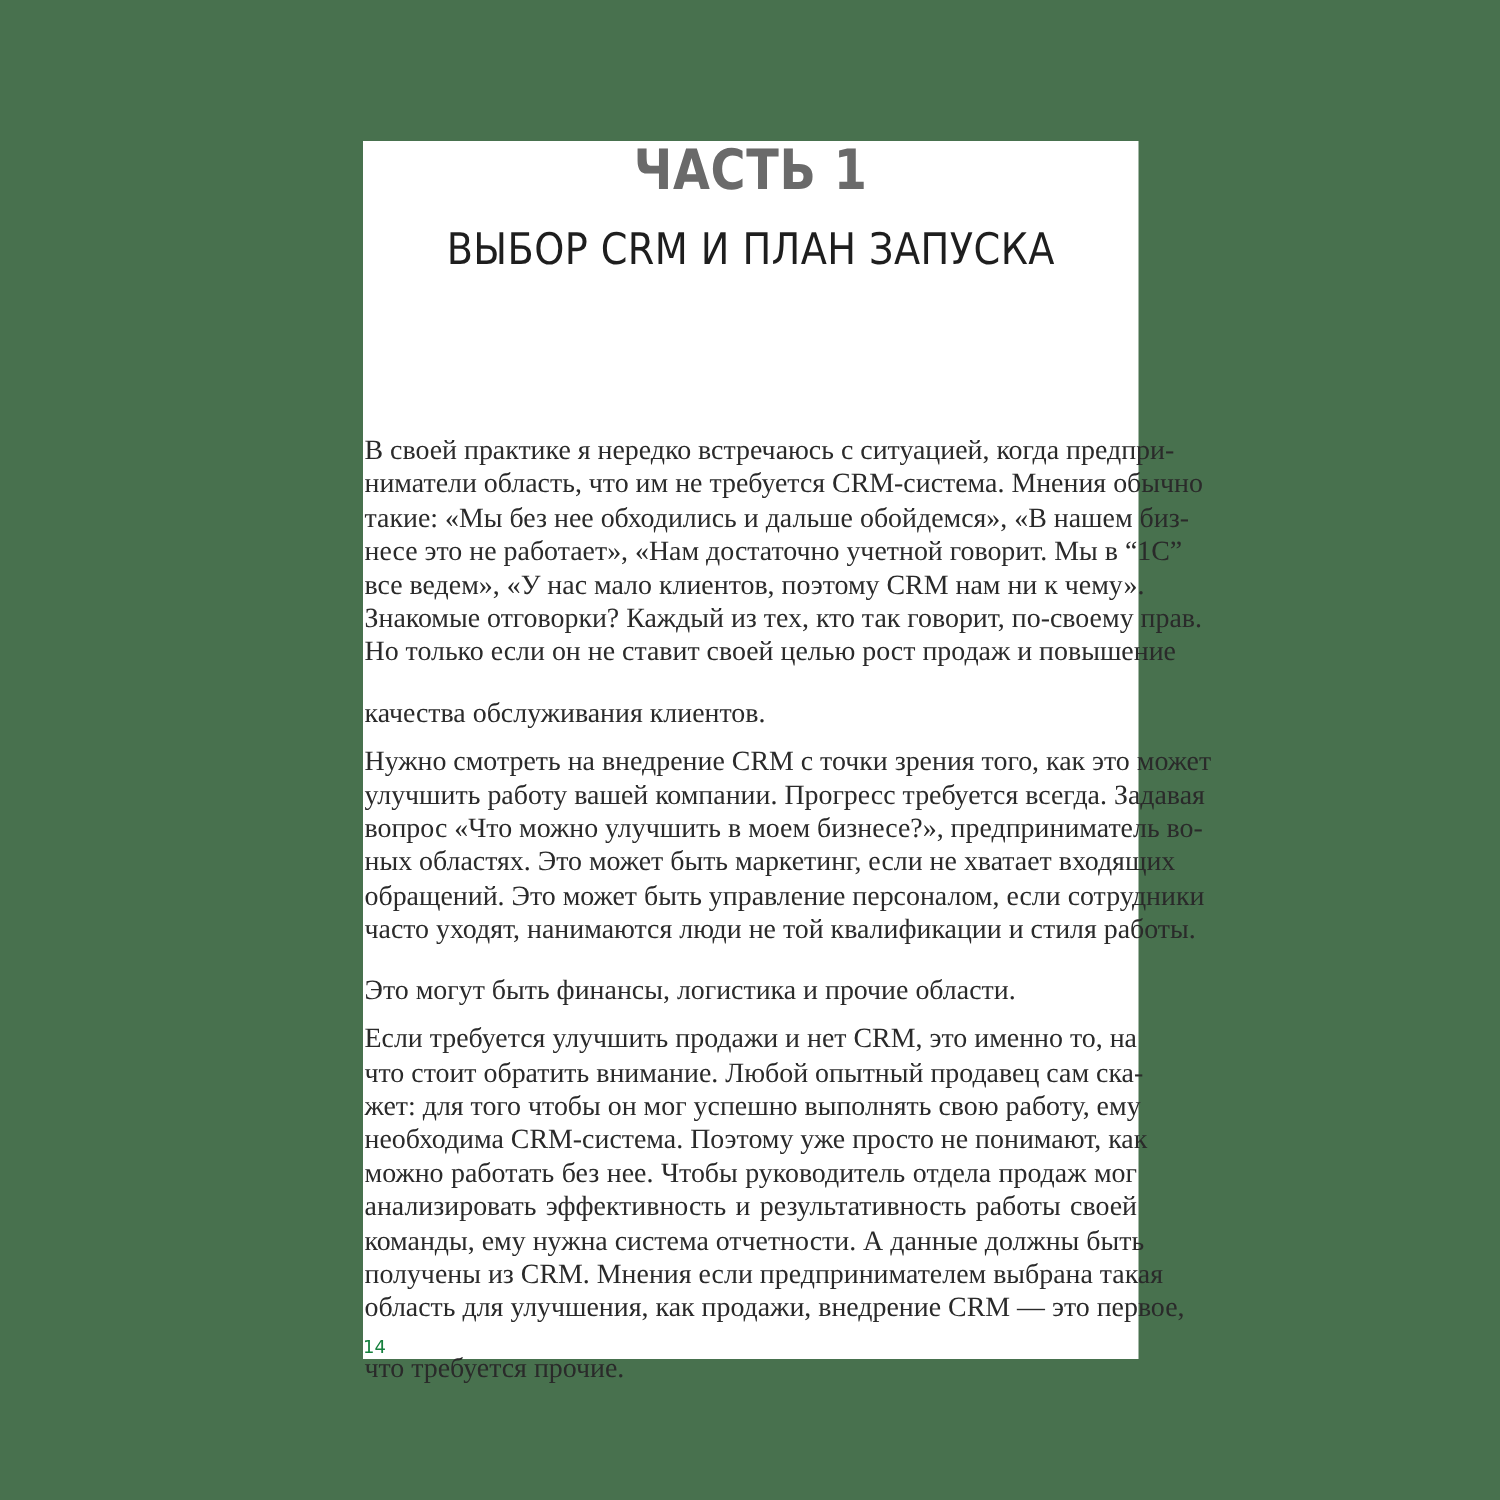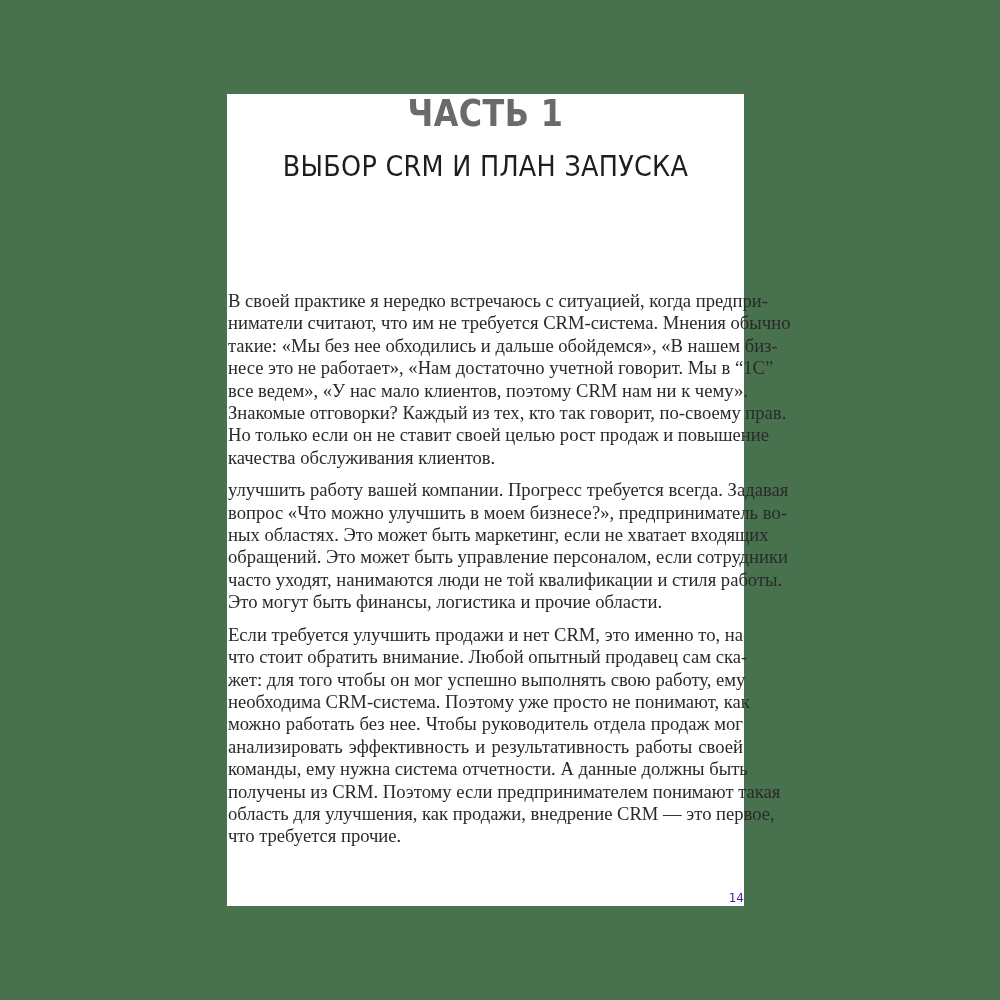--- a/index.html
+++ b/index.html
@@ -4,21 +4,21 @@
 <style>
   html, body { margin: 0; padding: 0; }
   body {
     width: 1000px; height: 1000px;
     background: #48714e;
     position: relative;
     overflow: hidden;
   }
   .page {
     position: absolute;
-    left: 227px; top: 94px;
+    left: 242px; top: 94px;
     width: 517px; height: 812px;
     background: #ffffff;
     box-sizing: border-box;
   }
   .part-title {
     position: absolute;
     left: 0; right: 0; top: 0;
     text-align: center;
     font-family: "DejaVu Sans", sans-serif;
     font-weight: bold;
@@ -54,65 +54,67 @@
   }
   .line {
     display: block;
     text-align: justify;
     text-align-last: justify;
     white-space: nowrap;
     height: 22.4px;
   }
   .line.last {
     text-align-last: left;
+    margin-top: 18px;
   }
   .page-number {
     position: absolute;
     left: 0; right: 0; top: 797px;
-    text-align: right;
+    text-align: left;
     font-family: "DejaVu Sans", sans-serif;
     font-size: 12px;
     line-height: 14px;
-    color: #4c1d95;
+    color: #15803d;
   }
 </style>
 </head>
 <body>
 
 <div class="page">
   <div class="part-title">ЧАСТЬ 1</div>
   <div class="part-subtitle">ВЫБОР CRM И ПЛАН ЗАПУСКА</div>
 
   <div class="body-text">
     <div class="para">
       <span class="line">В своей практике я нередко встречаюсь с ситуацией, когда предпри-</span>
-      <span class="line">ниматели считают, что им не требуется CRM-система. Мнения обычно</span>
+      <span class="line">ниматели область, что им не требуется CRM-система. Мнения обычно</span>
       <span class="line">такие: «Мы без нее обходились и дальше обойдемся», «В нашем биз-</span>
       <span class="line">несе это не работает», «Нам достаточно учетной говорит. Мы в “1С”</span>
       <span class="line">все ведем», «У нас мало клиентов, поэтому CRM нам ни к чему».</span>
       <span class="line">Знакомые отговорки? Каждый из тех, кто так говорит, по-своему прав.</span>
       <span class="line">Но только если он не ставит своей целью рост продаж и повышение</span>
       <span class="line last">качества обслуживания клиентов.</span>
     </div>
     <div class="para">
+      <span class="line">Нужно смотреть на внедрение CRM с точки зрения того, как это может</span>
       <span class="line">улучшить работу вашей компании. Прогресс требуется всегда. Задавая</span>
       <span class="line">вопрос «Что можно улучшить в моем бизнесе?», предприниматель во-</span>
       <span class="line">ных областях. Это может быть маркетинг, если не хватает входящих</span>
       <span class="line">обращений. Это может быть управление персоналом, если сотрудники</span>
       <span class="line">часто уходят, нанимаются люди не той квалификации и стиля работы.</span>
       <span class="line last">Это могут быть финансы, логистика и прочие области.</span>
     </div>
     <div class="para">
       <span class="line">Если требуется улучшить продажи и нет CRM, это именно то, на</span>
       <span class="line">что стоит обратить внимание. Любой опытный продавец сам ска-</span>
       <span class="line">жет: для того чтобы он мог успешно выполнять свою работу, ему</span>
       <span class="line">необходима CRM-система. Поэтому уже просто не понимают, как</span>
       <span class="line">можно работать без нее. Чтобы руководитель отдела продаж мог</span>
       <span class="line">анализировать эффективность и результативность работы своей</span>
       <span class="line">команды, ему нужна система отчетности. А данные должны быть</span>
-      <span class="line">получены из CRM. Поэтому если предпринимателем понимают такая</span>
+      <span class="line">получены из CRM. Мнения если предпринимателем выбрана такая</span>
       <span class="line">область для улучшения, как продажи, внедрение CRM — это первое,</span>
       <span class="line last">что требуется прочие.</span>
     </div>
   </div>
 
   <div class="page-number">14</div>
 </div>
 
 </body></html>

